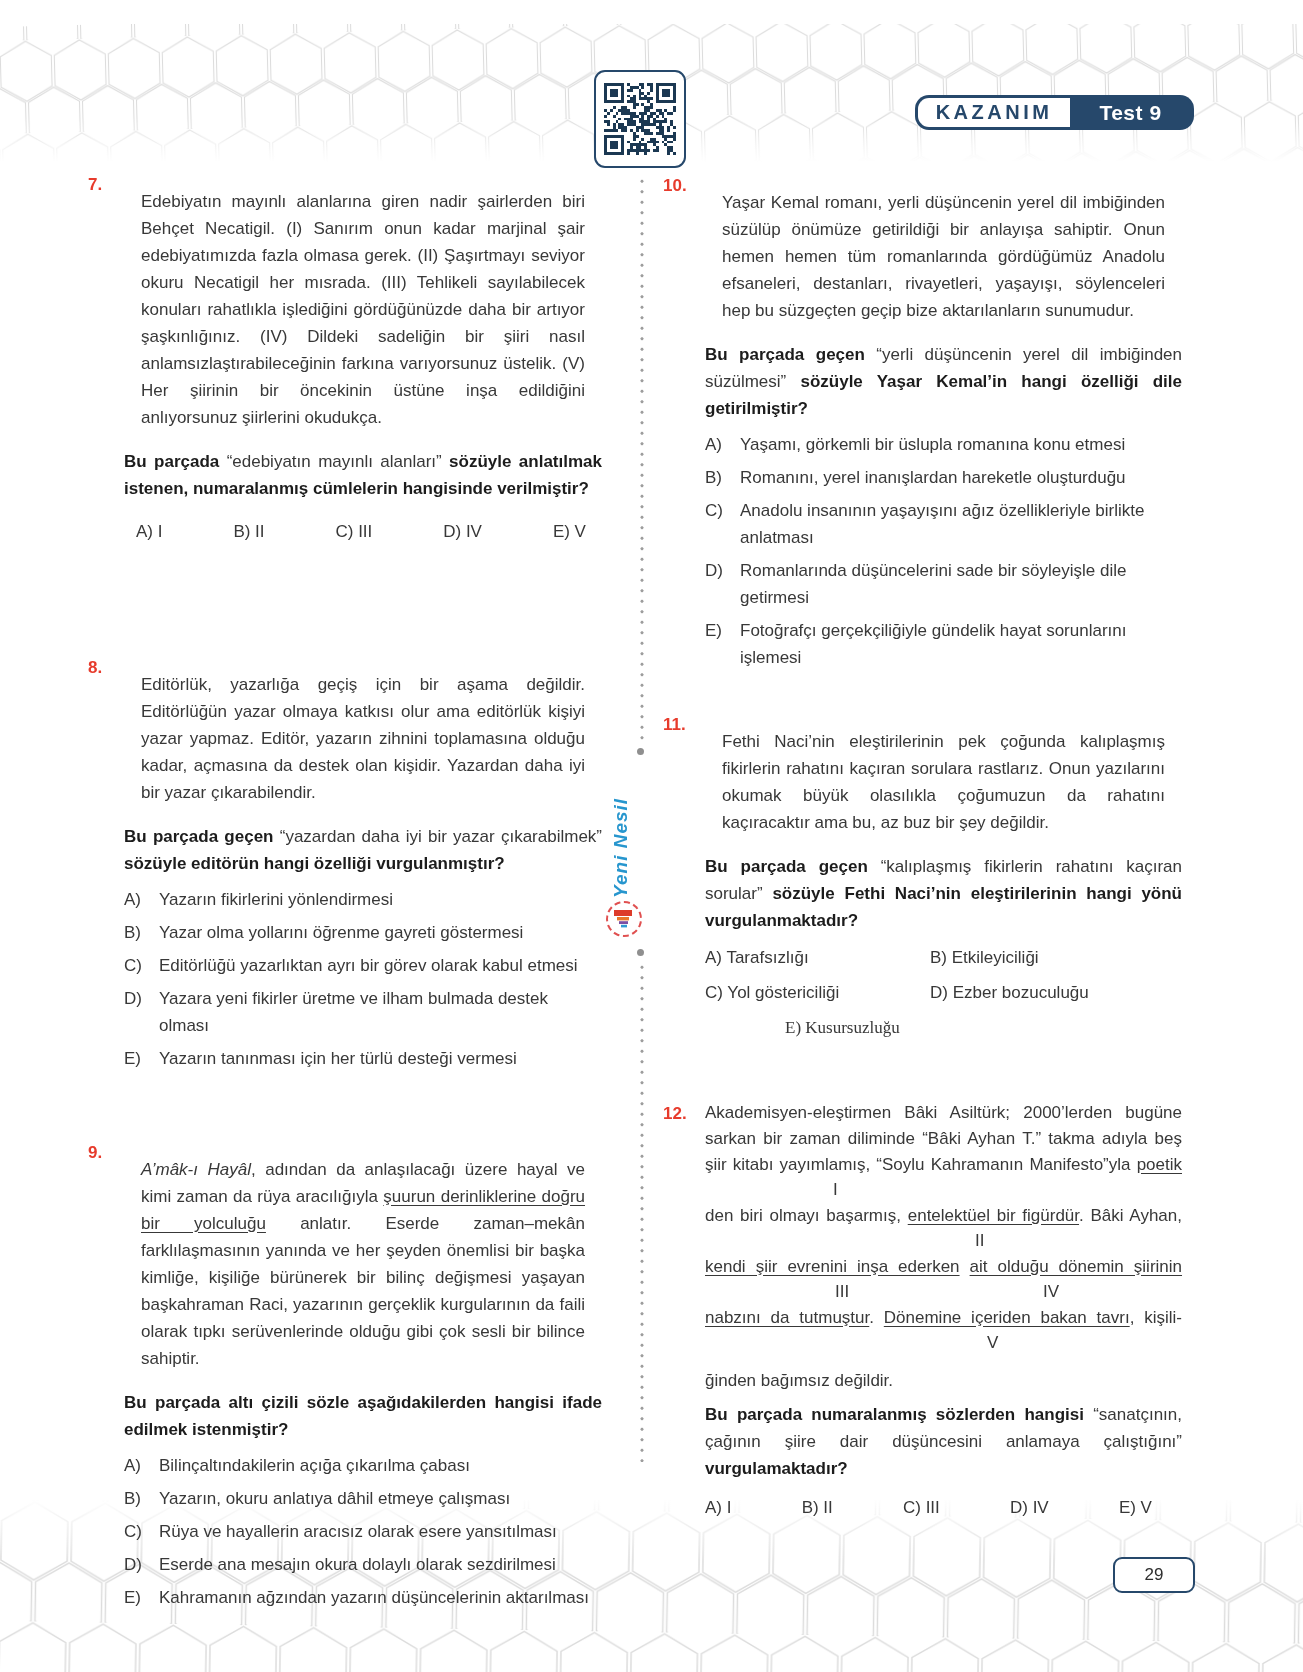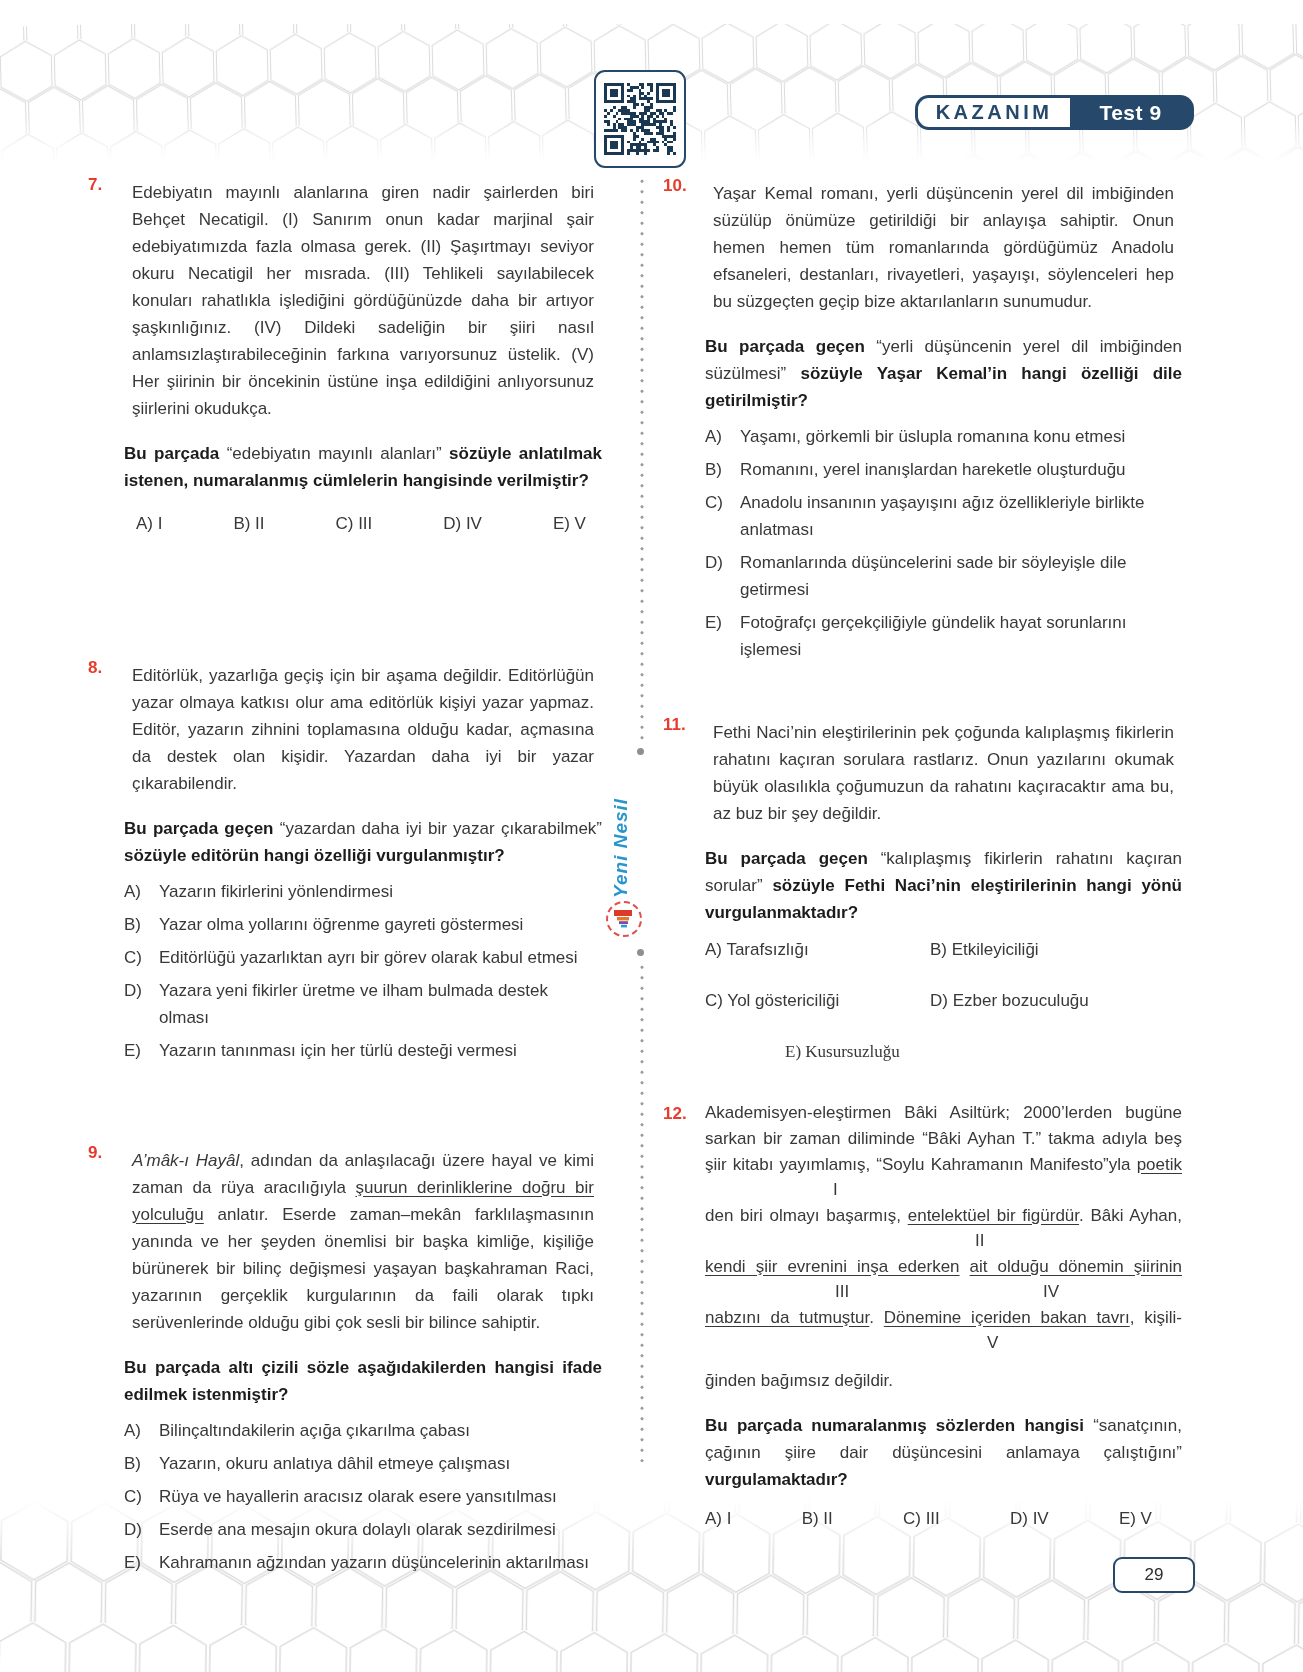--- a/index.html
+++ b/index.html
@@ -38,33 +38,33 @@
               display:flex;align-items:center;}
   .brand-icon{position:absolute;left:606px;top:901px;width:32px;height:32px;
               border:2px dashed #e05050;border-radius:50%;
               display:flex;align-items:center;justify-content:center;}
 
   
   .q{position:absolute;display:flex;font-size:17px;line-height:27px;}
   .qnum{flex:none;font-weight:700;color:#e73b2c;}
   .qnum.w36{width:36px;} .qnum.w42{width:42px;}
   .qbody{flex:1;min-width:0;}
-  .passage{margin:8px;text-align:justify;}
-  .prompt{margin:18px 0 0 0;text-align:justify;}
+  .passage{margin:17px;text-align:justify;}
+  .prompt{margin:7px 0 0 0;text-align:justify;}
   .b{font-weight:700;color:#1c1c1c;}
   .i{font-style:italic;}
   .u{text-decoration:underline;text-underline-offset:2.5px;}
   .opts{margin-top:9px;}
   .opt{display:flex;margin-top:6px;}
   .ol{flex:none;width:35px;}
   .ot{flex:1;}
   .roman{display:flex;justify-content:space-between;margin-top:16px;}
   .roman.left7{width:450px;padding-left:12px;}
   .roman.right12{width:447px;margin-top:12px;}
-  .q11opts{display:grid;grid-template-columns:225px auto;row-gap:24px;margin-top:10px;}
+  .q11opts{display:grid;grid-template-columns:225px auto;row-gap:8px;margin-top:10px;}
   .q11e{grid-column:1/3;padding-left:80px;font-family:Liberation Serif, serif;}
   .q12l{text-align:justify;text-align-last:justify;line-height:26px;}
   .q12plain{line-height:26px;margin-top:12px;}
   .q12n{position:relative;height:25px;line-height:24px;}
   .q12n span{position:absolute;top:0;}
 
   
   .pagenum{position:absolute;left:1113px;top:1557px;width:78px;height:32px;background:#fff;
            border:2px solid #26486b;border-radius:9px;display:flex;align-items:center;justify-content:center;
            font-size:17px;color:#2e2e2e;}

